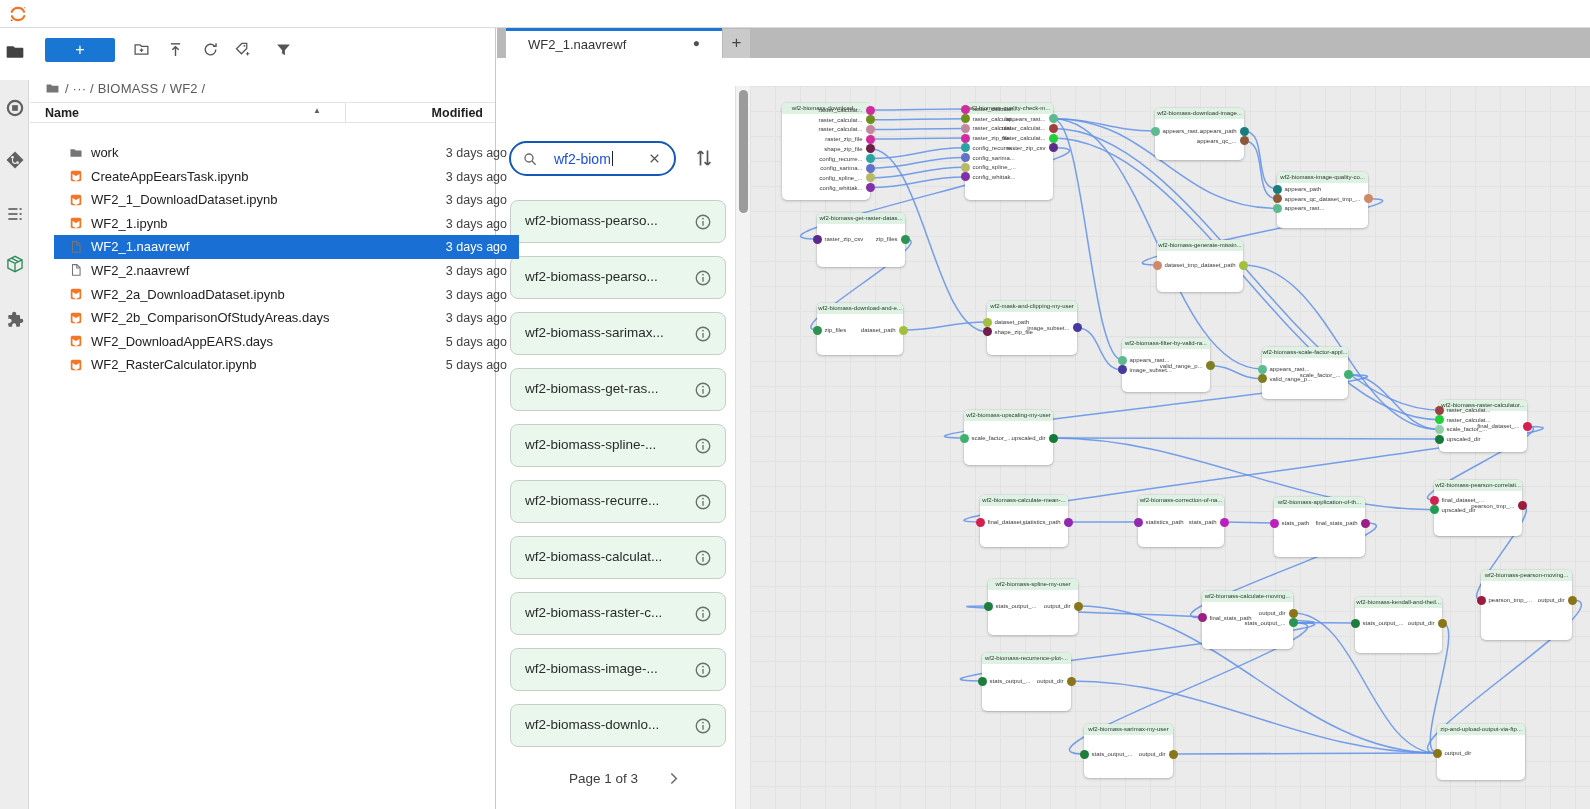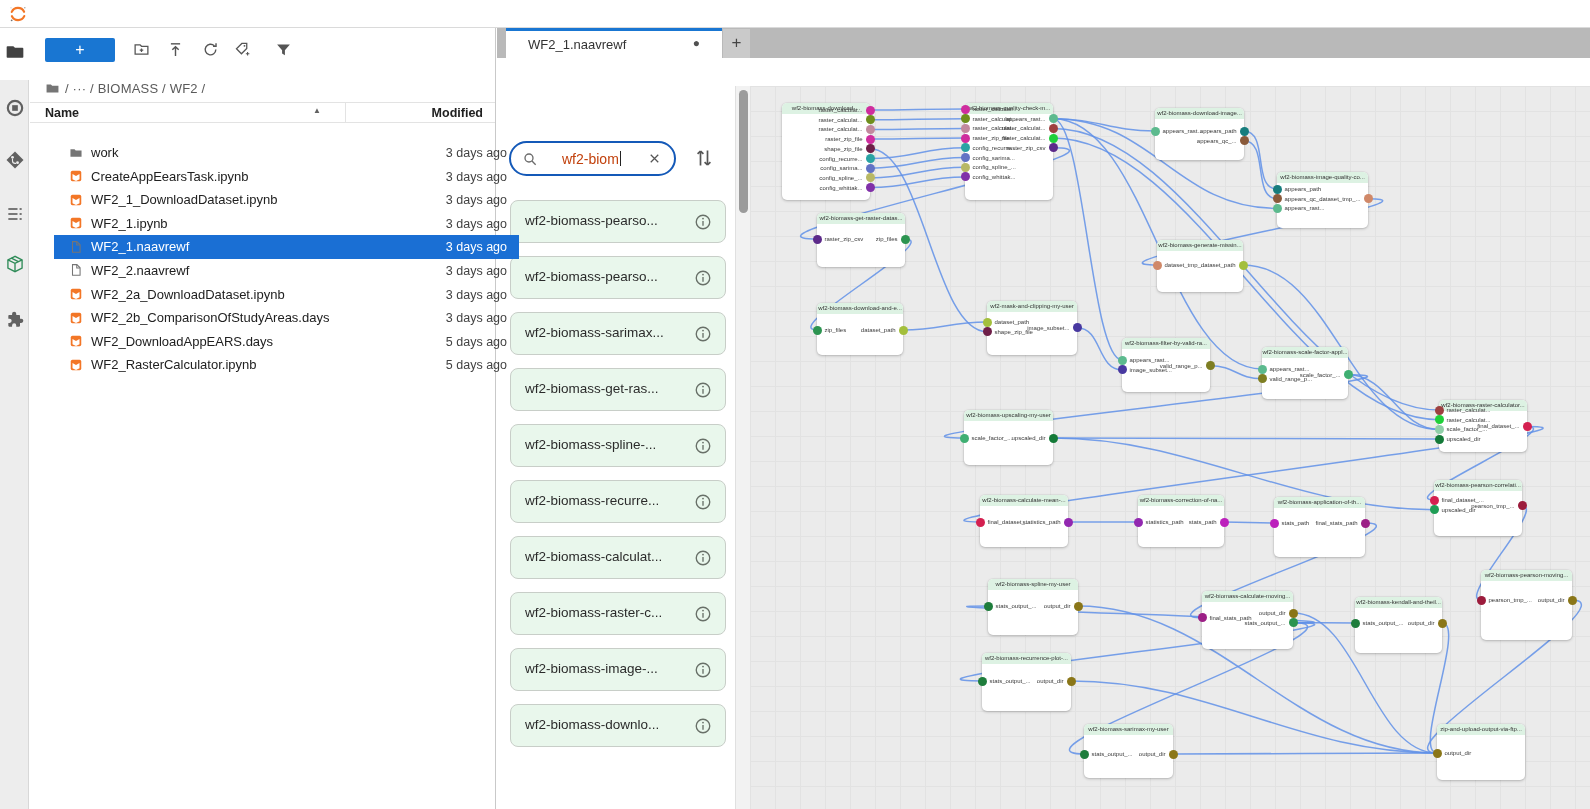--- a/index.html
+++ b/index.html
@@ -68,21 +68,21 @@
   
   #catalog { position:absolute; left:0; top:58px; width:238px; height:723px; background:#fff; }
   #catalog-header { position:absolute; left:0; top:0; width:238px; height:41px; background:#1f8a4e; }
   #catalog-header .ct-title { position:absolute; left:14px; top:10px; color:#fff; font-size:15.5px; font-weight:500; }
   #catalog-header .ct-refresh { position:absolute; right:17px; top:10px; width:19px; height:19px; color:#fff; }
   #catalog-header .ct-refresh svg { width:19px; height:19px; }
   #searchbox { position:absolute; left:12px; top:55px; width:167px; height:35px; border:2px solid #1459b8;
                border-radius:18px; display:flex; align-items:center; }
   #searchbox .s-icon { width:16px; height:16px; color:#6b6b6b; margin-left:11px; }
   #searchbox .s-icon svg { width:16px; height:16px; display:block; }
-  #searchbox .s-text { font-size:14px; color:#c2410c; margin-left:24px; white-space:pre; }
+  #searchbox .s-text { font-size:14px; color:#1d4ed8; margin-left:16px; white-space:pre; }
   #searchbox .caret { display:inline-block; width:1px; height:15px; background:#222; margin-left:1px; }
   #searchbox .s-clear { width:15px; height:15px; color:#555; margin-left:auto; margin-right:12px; }
   #searchbox .s-clear svg { width:15px; height:15px; display:block; }
   #sortbtn { position:absolute; left:197px; top:60px; width:20px; height:24px; color:#555; }
   #sortbtn svg { width:20px; height:24px; }
   .cell-card { position:absolute; left:13px; width:216px; height:43px; background:#e9f7ec;
                border:1px solid #c8cec8; border-radius:8px; }
   .cell-card .cc-label { position:absolute; left:14px; top:12px; font-size:13.5px; color:#2b2b2b; white-space:nowrap; }
   .cell-card .cc-info { position:absolute; right:13px; top:12px; width:18px; height:18px; color:#687068; }
   .cell-card .cc-info svg { width:18px; height:18px; display:block; }
@@ -453,20 +453,26 @@
             <span class="cc-label">wf2-biomass-downlo...</span>
             <span class="cc-info">
               <svg viewBox="0 0 24 24" fill="none" stroke="currentColor" stroke-width="1.8">
                 <circle cx="12" cy="12" r="9"></circle>
                 <path d="M12 10.8V17"></path>
                 <circle cx="12" cy="7.4" r="1.2" fill="currentColor" stroke="none"></circle>
               </svg>
             </span>
           </div>
         </div>
+      <div id="pagination">
+        <span class="pg-text">Page 1 of 3</span>
+        <span class="pg-next"><svg viewBox="0 0 24 24" fill="none" stroke="currentColor" stroke-width="2.2">
+              <path d="M9 5l7 7-7 7"></path>
+            </svg></span>
+      </div>
     </div>
 
     <div id="cat-scroll">
       <div class="thumb"></div>
     </div>
 
     <div id="canvas">
       <svg id="edges" viewBox="0 0 840 723">
           <path d="M 120 24 C 162.75 24, 172.25 23, 215 23" fill="none" stroke="#6090e8" stroke-width="1.5" stroke-opacity="0.85"></path>
           <path d="M 120 33.7 C 162.75 33.7, 172.25 32.7, 215 32.7" fill="none" stroke="#6090e8" stroke-width="1.5" stroke-opacity="0.85"></path>

